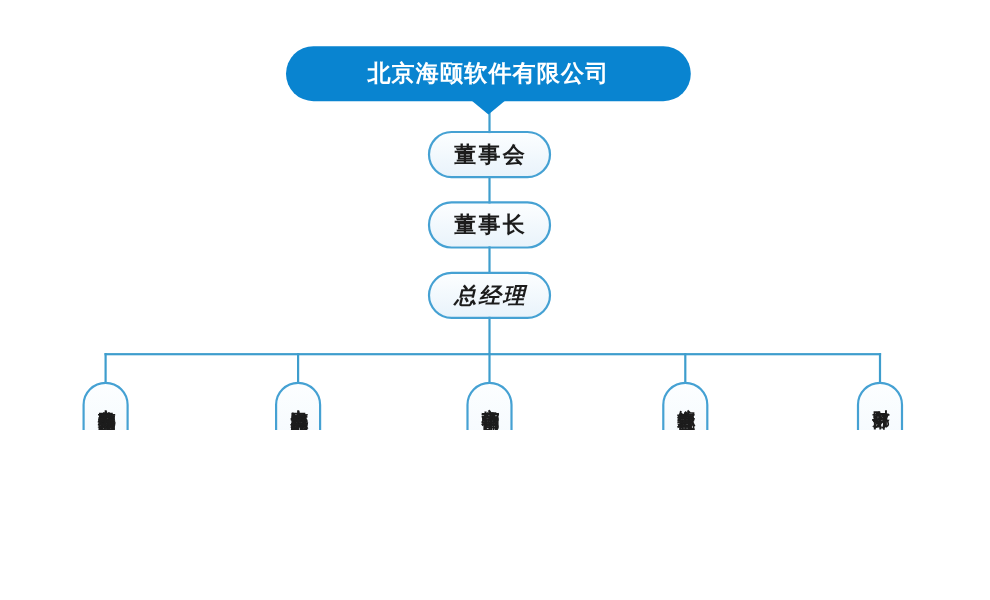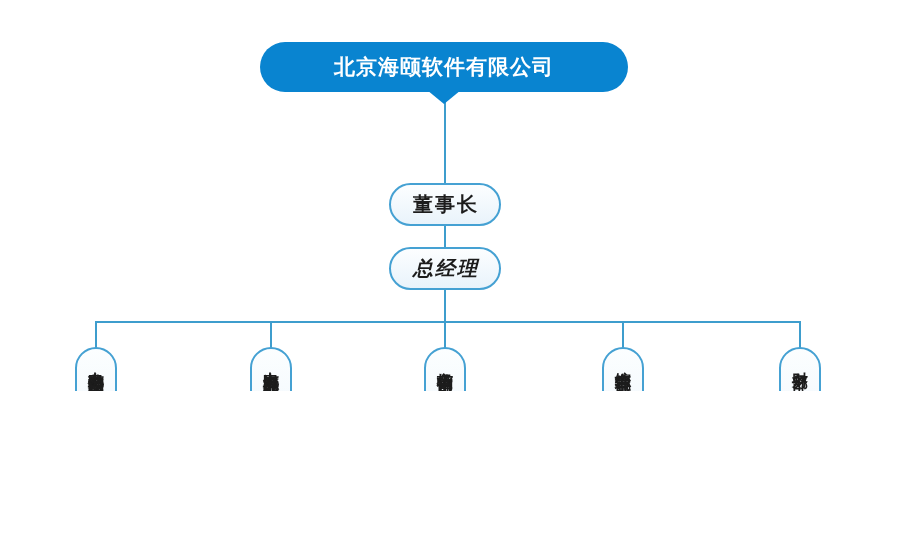--- a/index.html
+++ b/index.html
@@ -128,20 +128,23 @@
   <div class="line drop drop-2"></div>
   <div class="line drop drop-3"></div>
   <div class="line drop drop-4"></div>
   <div class="line drop drop-5"></div>
 
   <div class="company">
     <span class="label">北京海颐软件有限公司</span>
     <div class="tail"></div>
   </div>
 
+  <div class="pill level level-1">
+    <span class="label">董事会</span>
+  </div>
   <div class="pill level level-2">
     <span class="label">董事长</span>
   </div>
   <div class="pill level level-3">
     <span class="label">总经理</span>
   </div>
 
   <div class="pill dept dept-1">
     <span class="label">电力营销产品部</span>
   </div>

